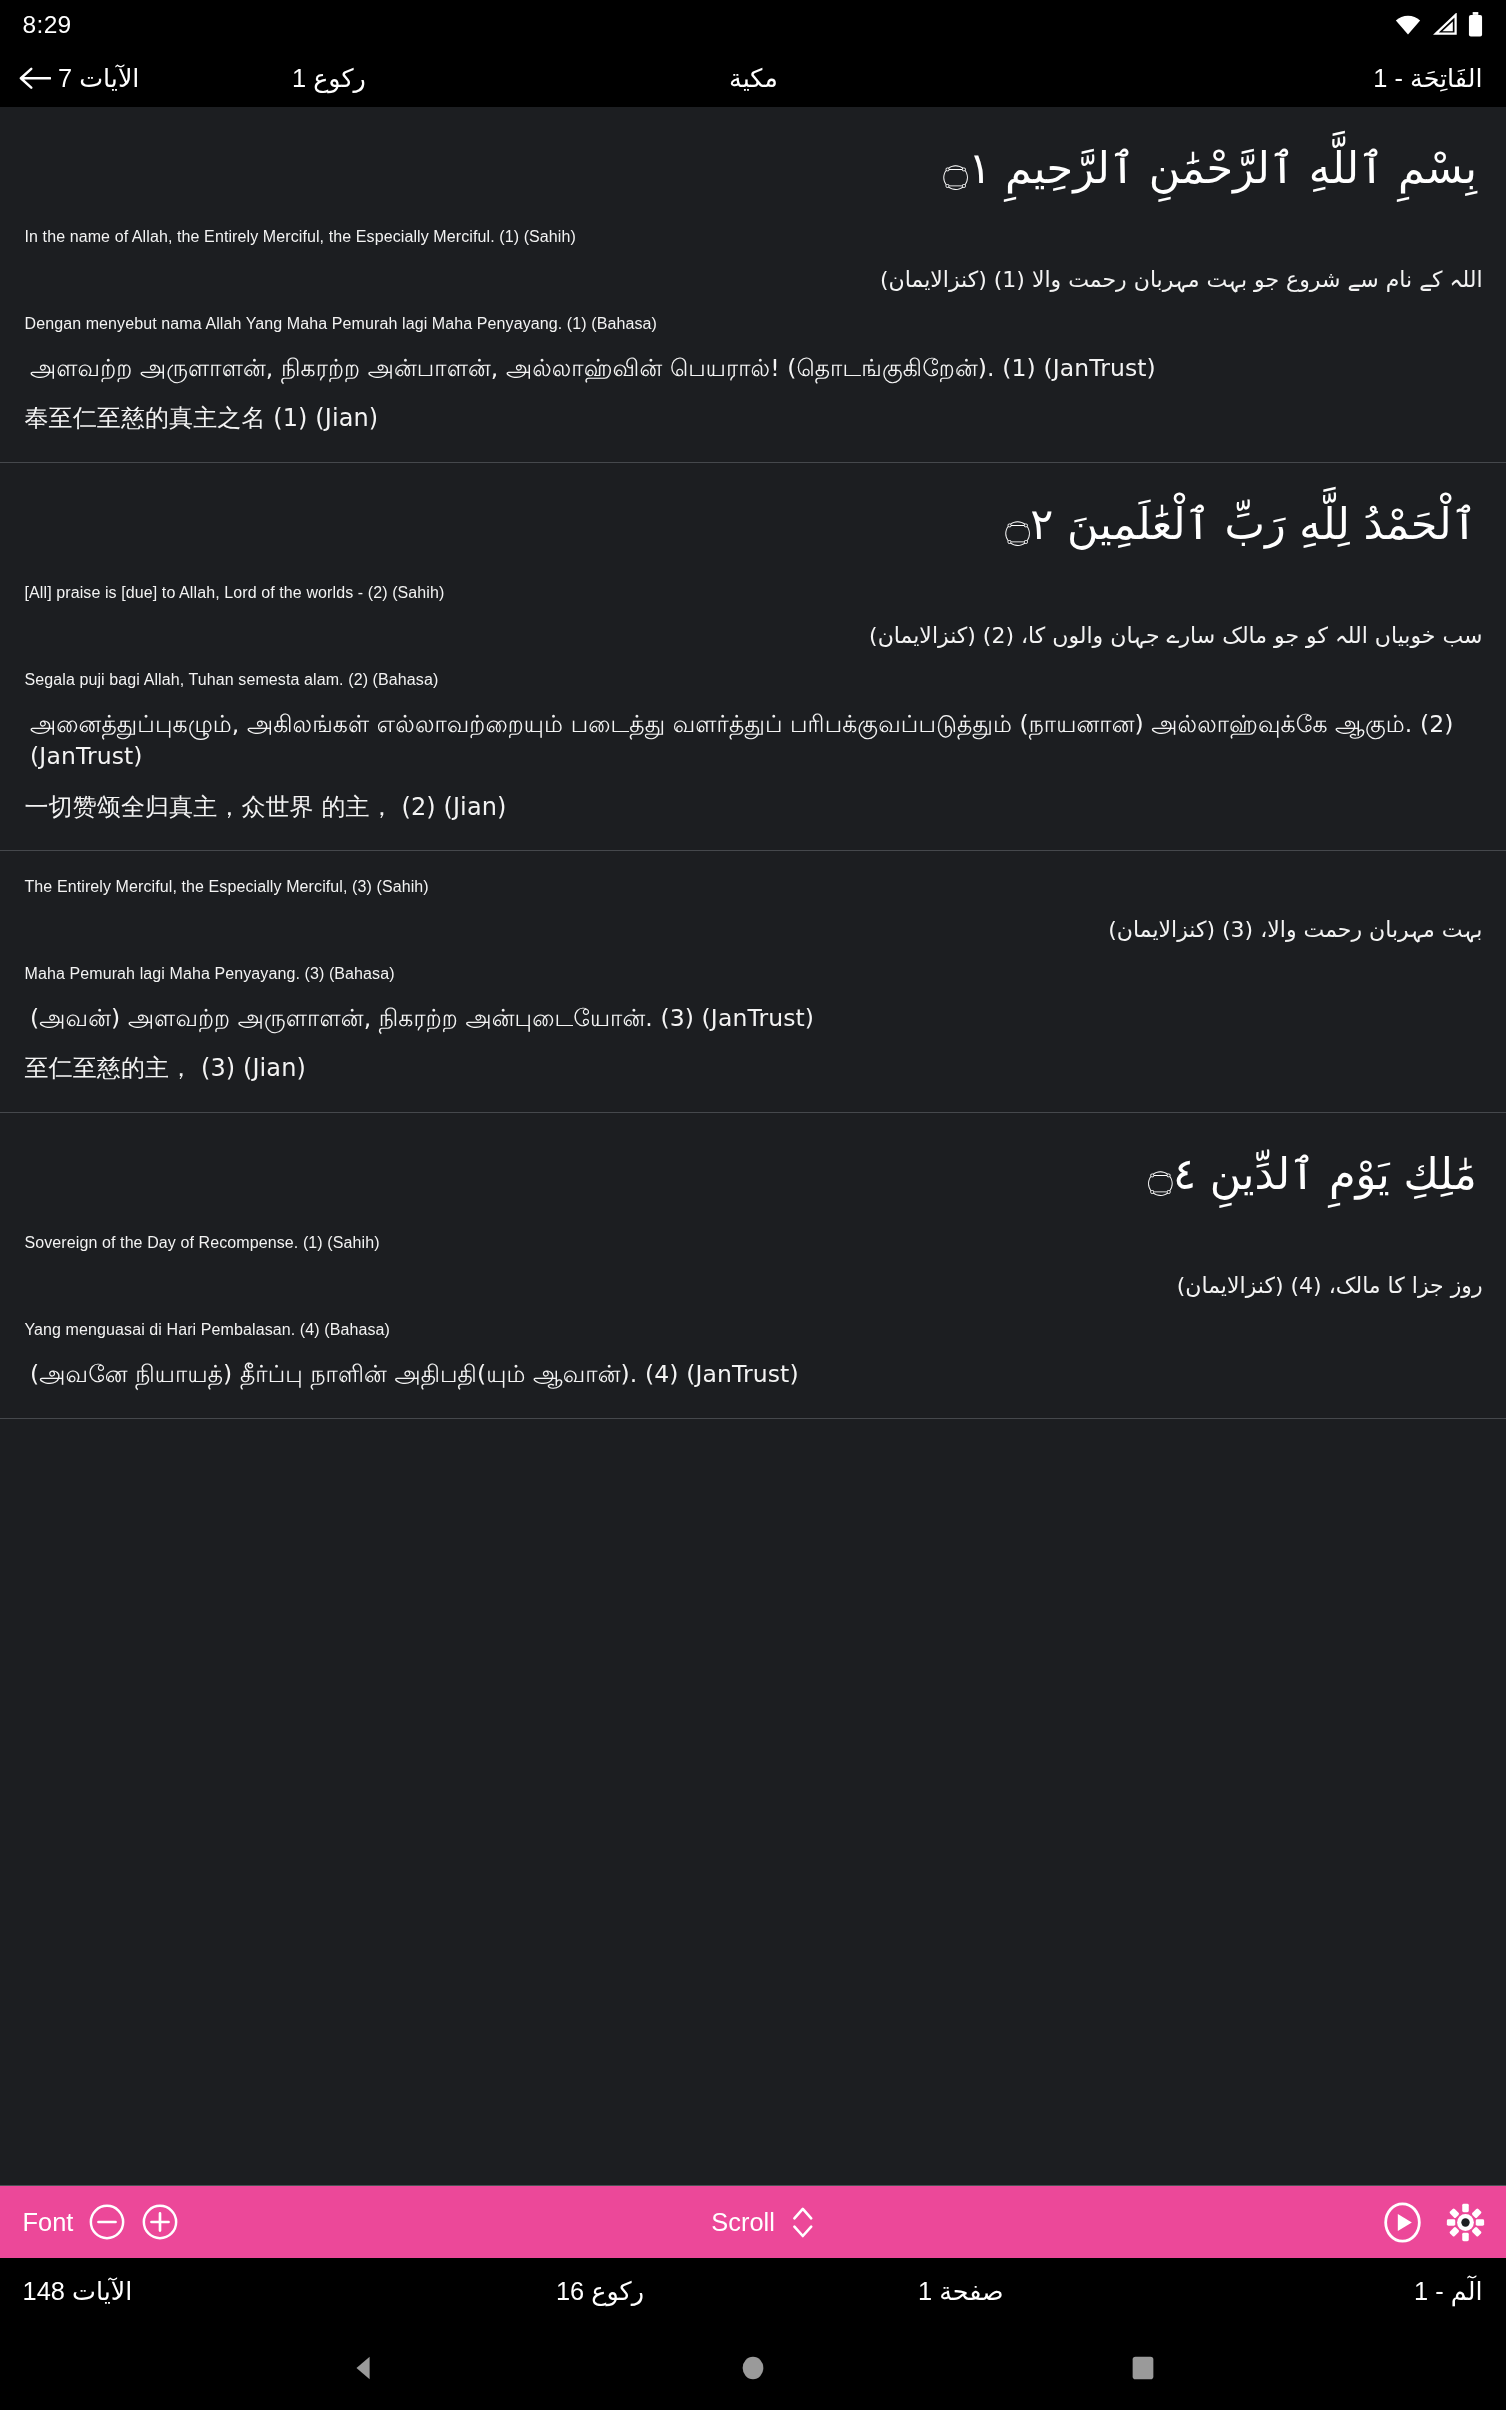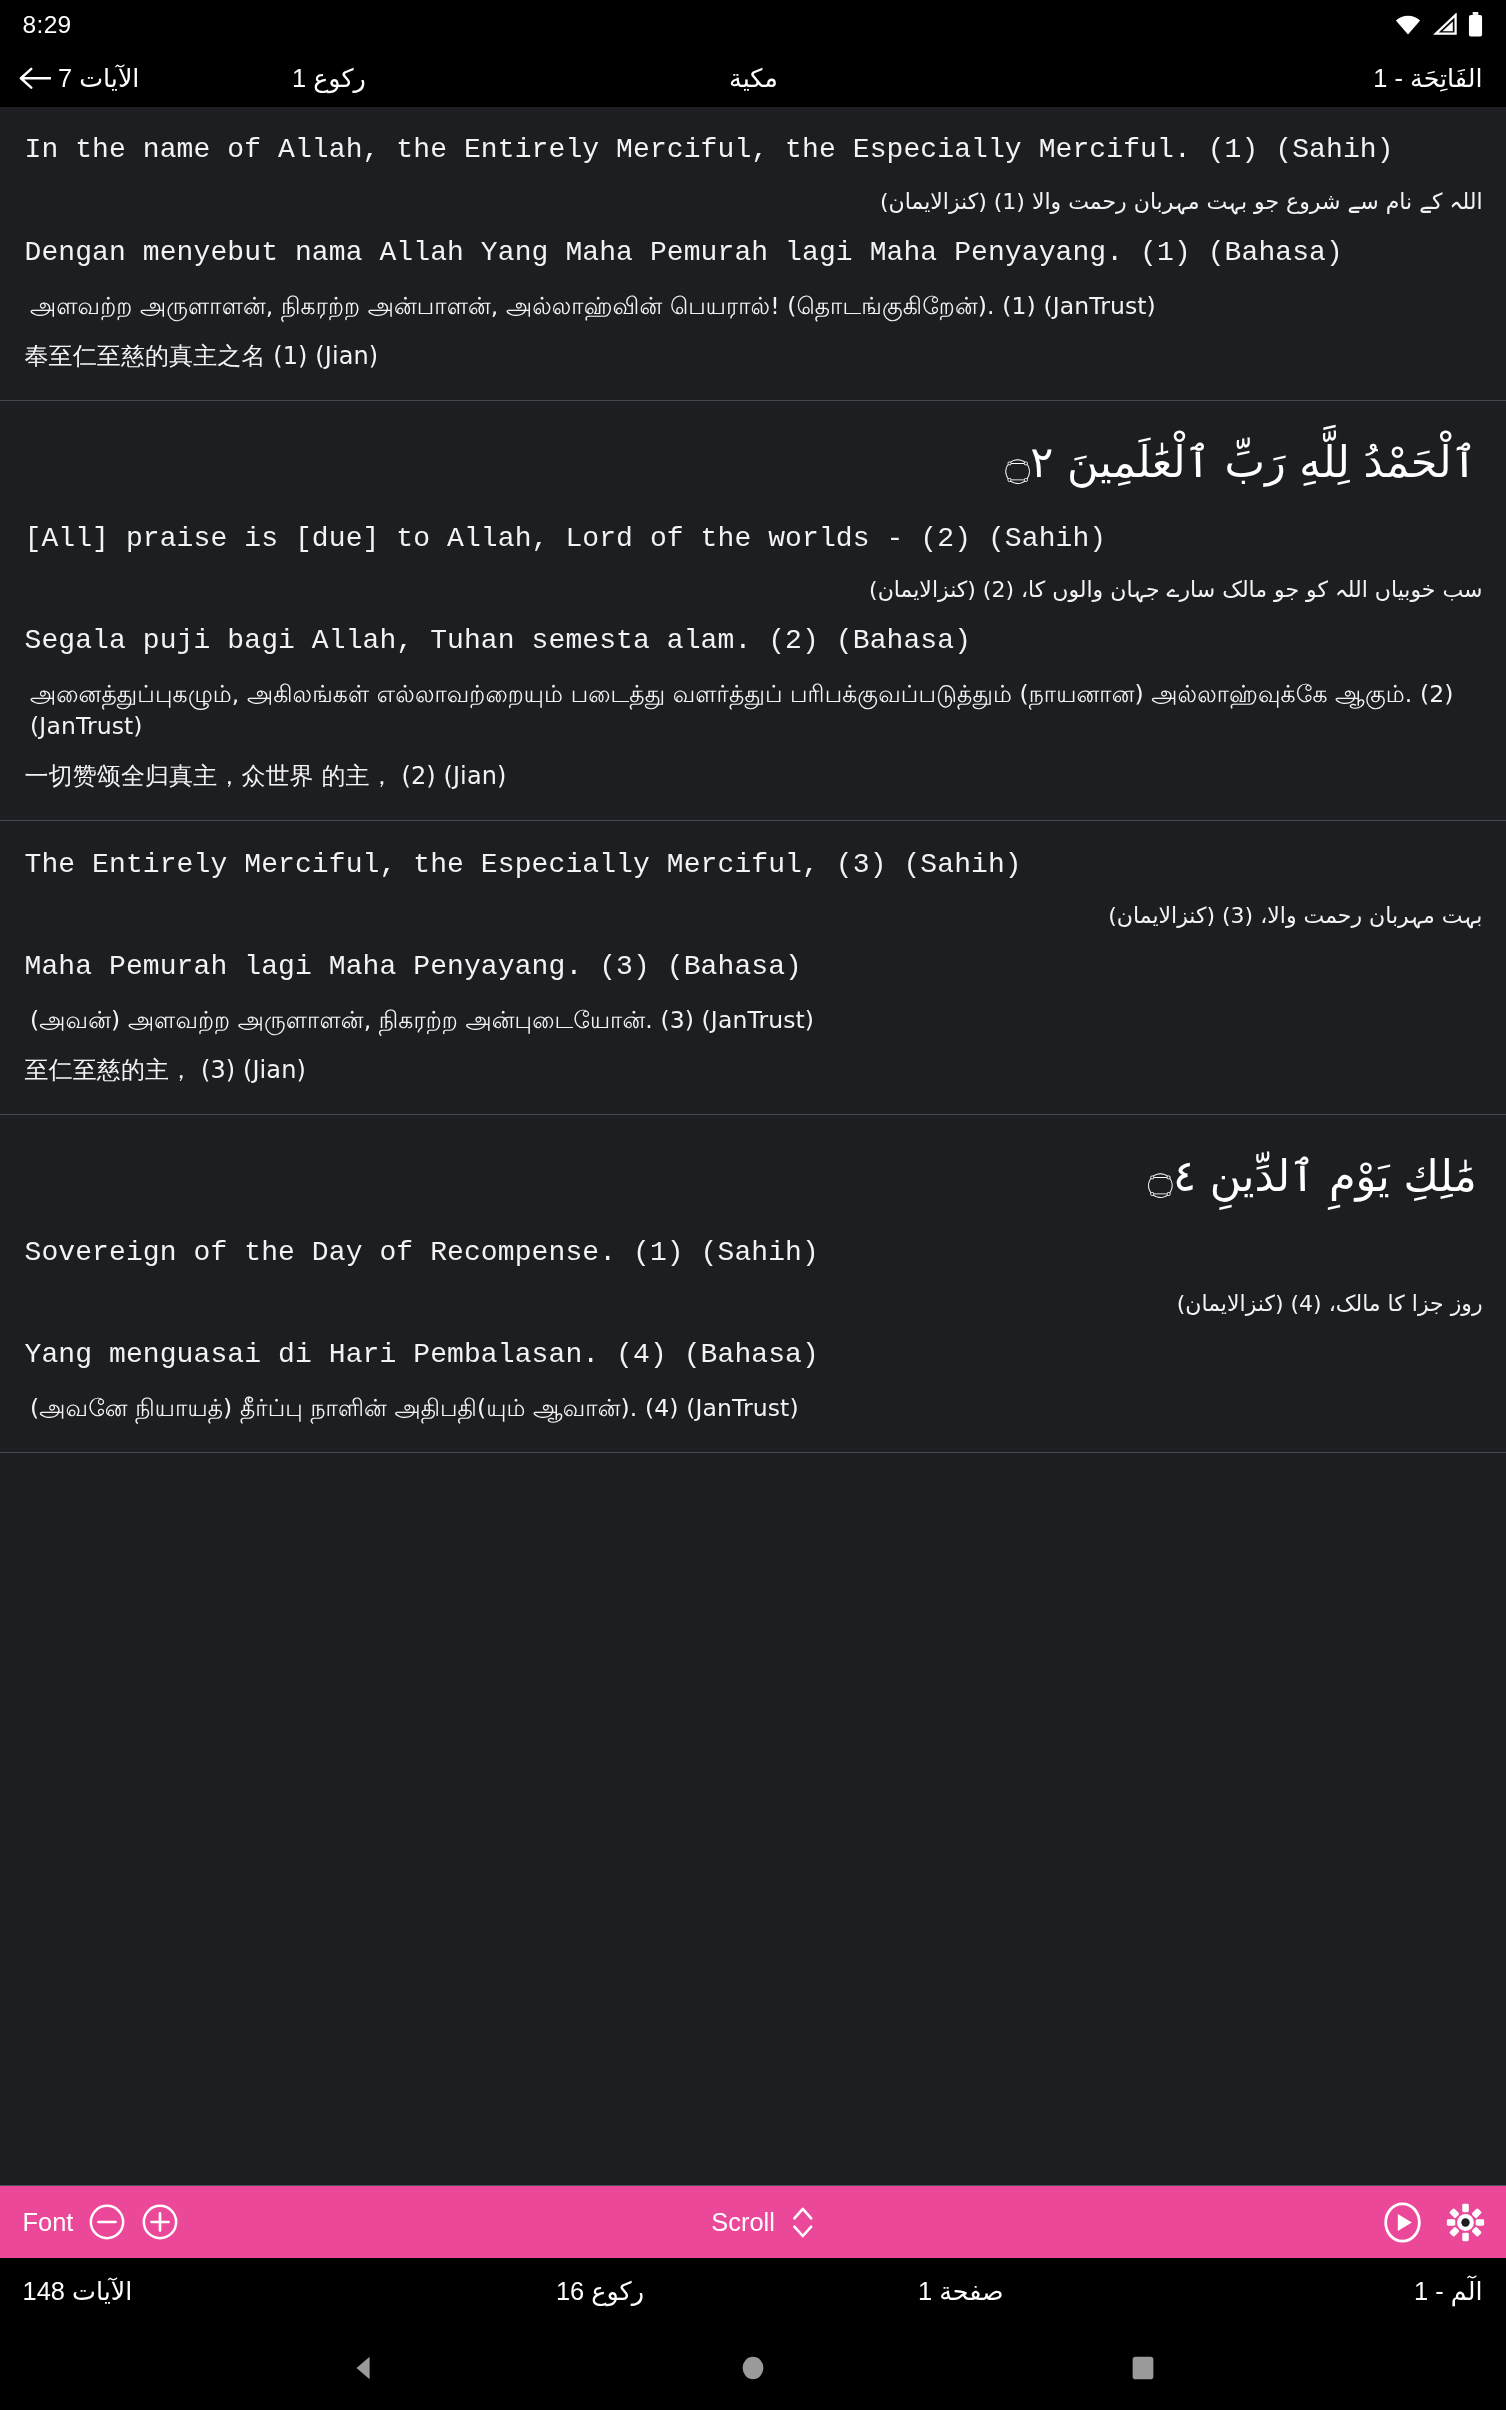--- a/index.html
+++ b/index.html
@@ -97,25 +97,24 @@
     direction: rtl;
     color: #fff;
     font-family: "DejaVu Sans", "Liberation Sans", sans-serif;
     font-size: 43px;
     line-height: 1.55;
     padding: 13px 5.6px 15px 0;
     white-space: nowrap;
   }
   .tr {
     color: #f3f3f3;
-    font-size: 28px;
+    font-size: 16px;
     line-height: 1.34;
     padding: 9.4px 0 8.5px 0;
     letter-spacing: 0.1px;
-    font-family: Liberation Mono, monospace;
   }
   .tr.ltr { direction: ltr; text-align: left; }
   .tr.rtl {
     direction: rtl;
     text-align: right;
     font-family: "DejaVu Sans", "Liberation Sans", sans-serif;
     font-size: 22px;
   }
   .tr.tamil {
     font-family: "DejaVu Sans", "Liberation Sans", sans-serif;
@@ -242,20 +241,21 @@
       <span class="hdr-text hdr-ayat">الآيات 7</span>
     </div>
     <span class="hdr-text hdr-ruku">ركوع 1</span>
     <span class="hdr-text hdr-makki">مكية</span>
     <span class="hdr-text hdr-right">1 - الفَاتِحَة</span>
   </div>
 
   <div class="content">
 
     <div class="verse-block">
+      <div class="arabic-line">بِسْمِ ٱللَّهِ ٱلرَّحْمَٰنِ ٱلرَّحِيمِ ۝١</div>
       <div class="tr ltr">In the name of Allah, the Entirely Merciful, the Especially Merciful. (1) (Sahih)</div>
       <div class="tr rtl">اللہ کے نام سے شروع جو بہت مہربان رحمت والا (1) (کنزالایمان)</div>
       <div class="tr ltr">Dengan menyebut nama Allah Yang Maha Pemurah lagi Maha Penyayang. (1) (Bahasa)</div>
       <div class="tr tamil"> அளவற்ற அருளாளன், நிகரற்ற அன்பாளன், அல்லாஹ்வின் பெயரால்! (தொடங்குகிறேன்). (1) (JanTrust)</div>
       <div class="tr cjk">奉至仁至慈的真主之名 (1) (Jian)</div>
     </div>
 
     <div class="verse-block">
       <div class="arabic-line">ٱلْحَمْدُ لِلَّهِ رَبِّ ٱلْعَٰلَمِينَ ۝٢</div>
       <div class="tr ltr">[All] praise is [due] to Allah, Lord of the worlds - (2) (Sahih)</div>

